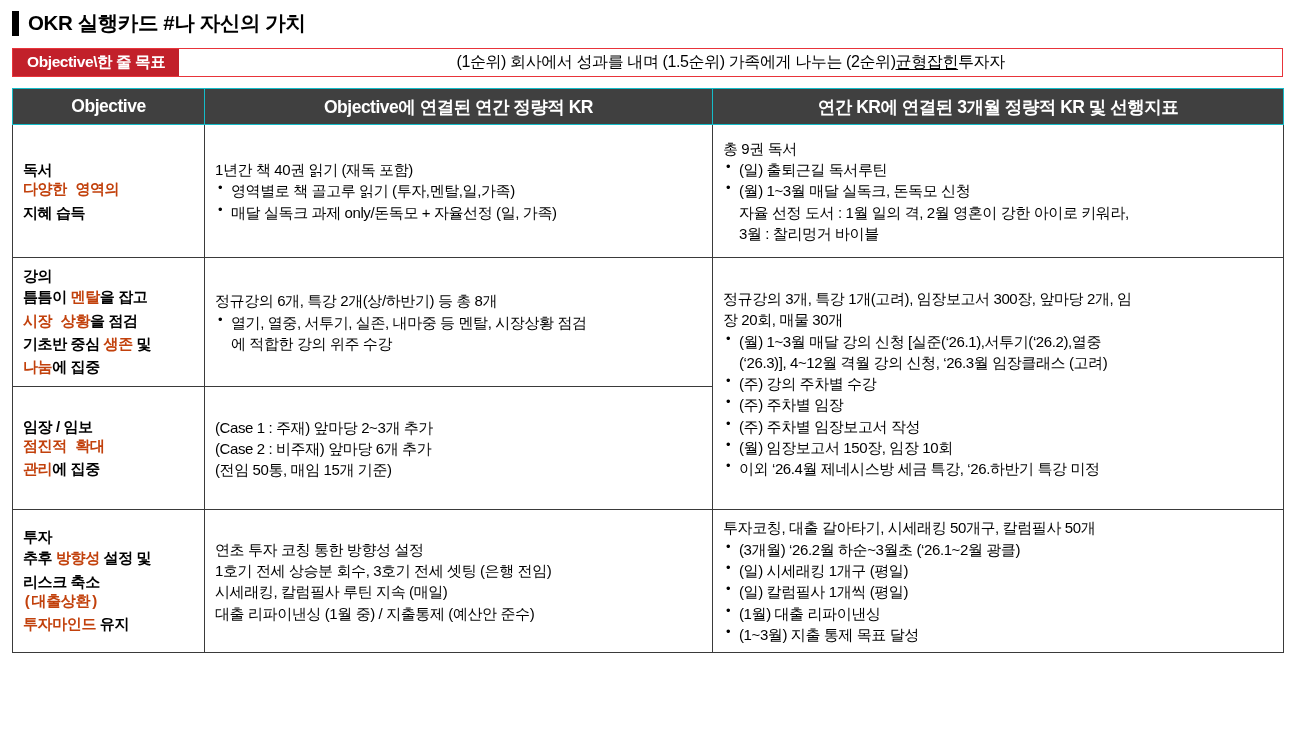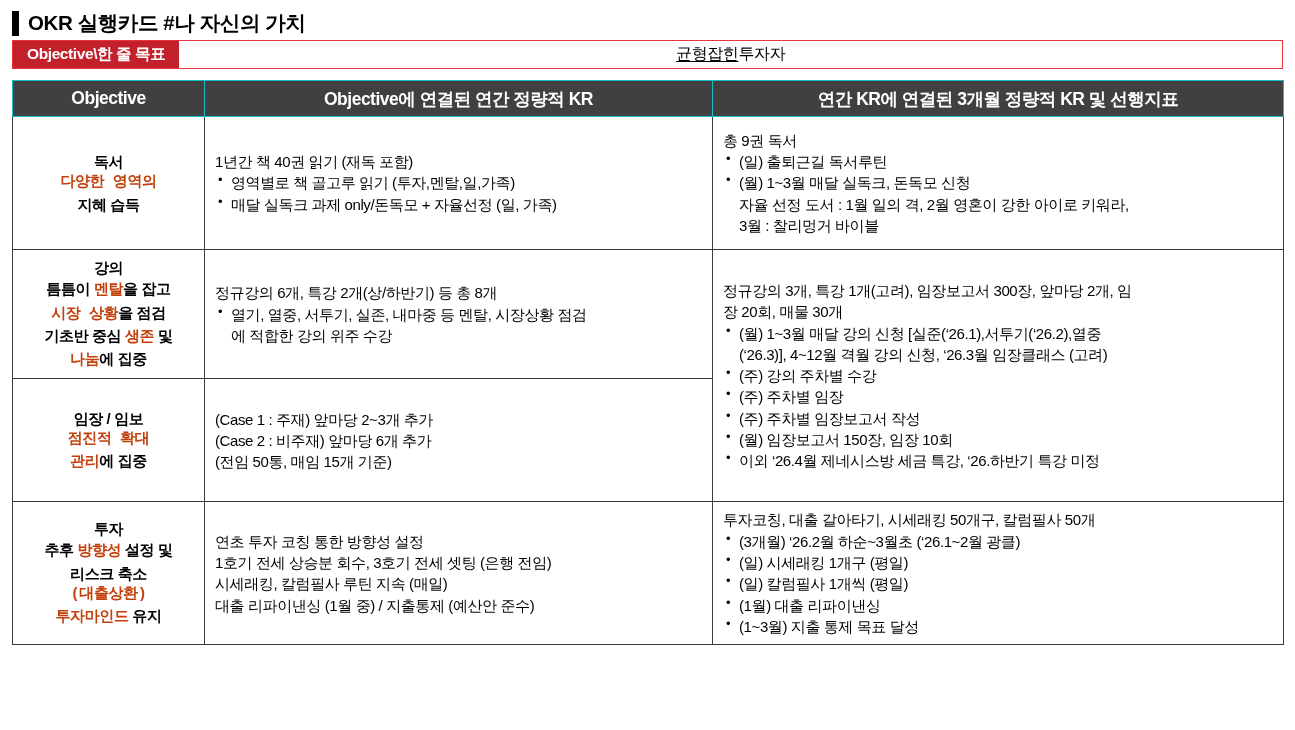--- a/index.html
+++ b/index.html
@@ -21,21 +21,21 @@
     box-sizing: border-box;
     padding: 8px 12px 0 12px;
   }
 
   
   .title-row {
     display: flex;
     align-items: center;
     gap: 9px;
     height: 30px;
-    margin-bottom: 2px;
+    margin-bottom: 10px;
   }
   .title-bar {
     width: 7px;
     height: 25px;
     background: #000000;
     flex: 0 0 auto;
   }
   .title-text {
     font-size: 20.5px;
     font-weight: bold;
@@ -101,21 +101,20 @@
   }
   table.okr td {
     border: 1.3px solid #3a3a3a;
     vertical-align: middle;
     font-size: 15px;
     letter-spacing: -0.4px;
     line-height: 1.42;
     padding: 7px 10px;
   }
   td.col-obj {
-    text-align: center;
     font-weight: bold;
   }
   td.col-kr, td.col-kr3 {
     text-align: left;
   }
   .col-w1 { width: 192px; }
   .col-w2 { width: 508px; }
   .col-w3 { width: 571px; }
 
   
@@ -157,20 +156,21 @@
 <div class="page">
 
   <div class="title-row">
     <div class="title-bar"></div>
     <div class="title-text">OKR 실행카드 #나 자신의 가치</div>
   </div>
 
   <div class="obj-row">
     <div class="obj-label">Objective\한 줄 목표</div>
     <div class="obj-value">
+      <span>(1순위) 회사에서 성과를 내며 (1.5순위) 가족에게 나누는 (2순위) </span>
         <span class="u">균형잡힌</span>
         <span> 투자자</span>
     </div>
   </div>
 
   <table class="okr">
     <colgroup>
       <col class="col-w1">
       <col class="col-w2">
       <col class="col-w3">

